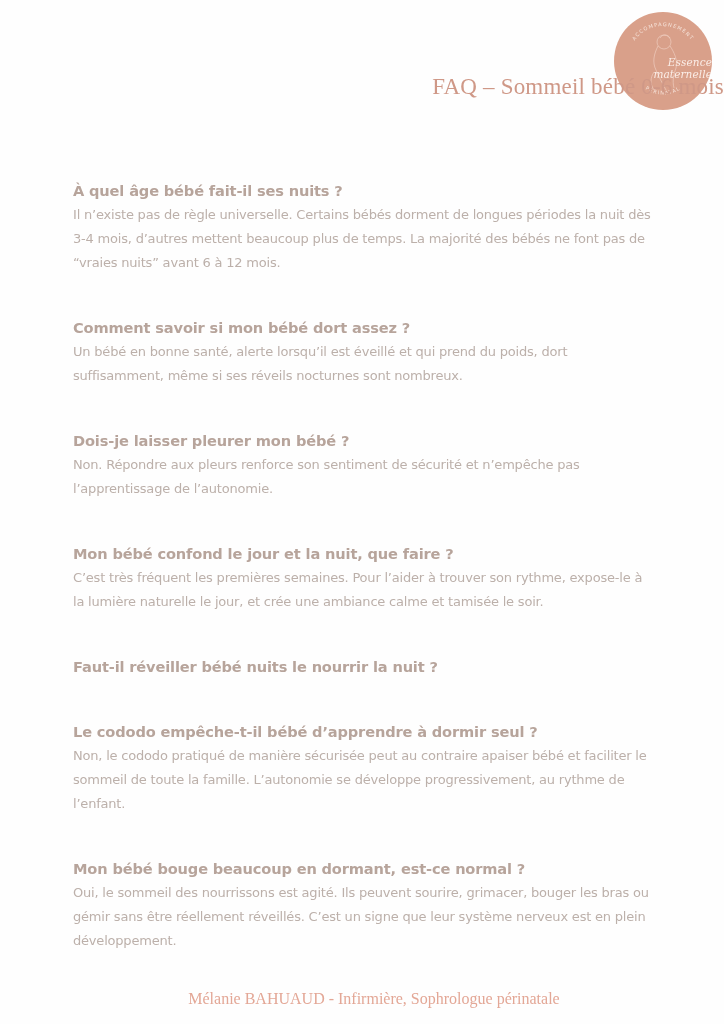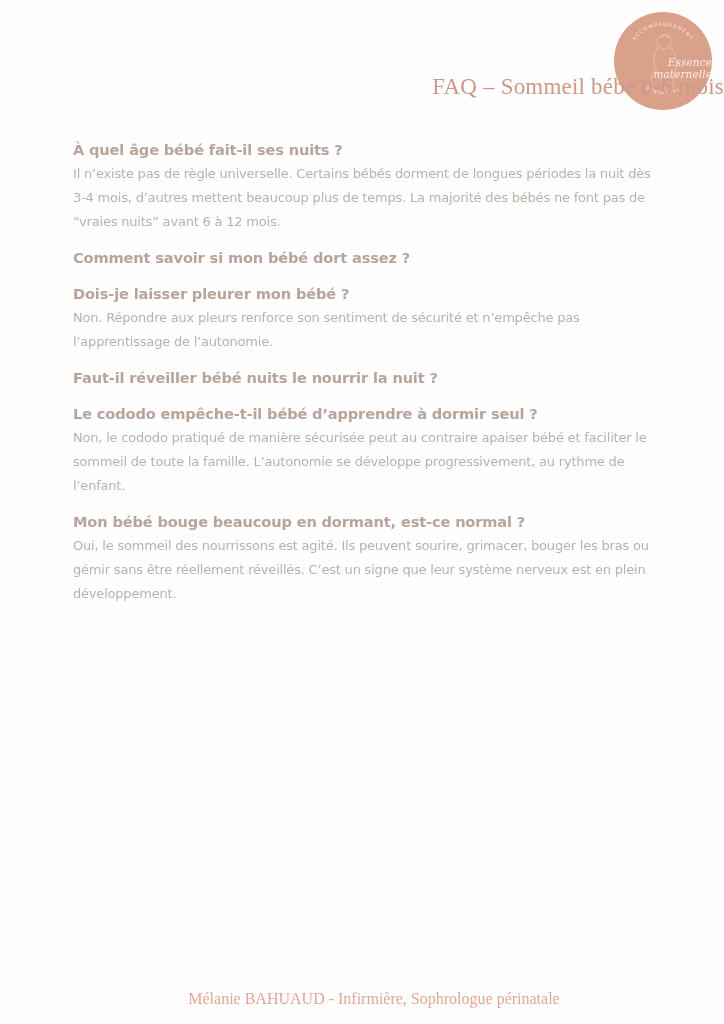--- a/index.html
+++ b/index.html
@@ -55,20 +55,21 @@
       letter-spacing: 0.2px;
     }
     .faq {
       position: absolute;
       left: 73px;
       top: 138px;
       width: 580px;
     }
     .faq-item {
       margin-bottom: 12px;
+      margin-top: 41px;
     }
     .question {
       font-family: "DejaVu Sans", sans-serif;
       font-weight: bold;
       font-size: 14.6px;
       line-height: 24px;
       color: #b7a49b;
       letter-spacing: -0.15px;
     }
     .answer {
@@ -120,24 +121,29 @@
 
   <div class="title">FAQ – Sommeil bébé 0-6 mois</div>
 
   <div class="faq">
     <div class="faq-item">
       <div class="question">À quel âge bébé fait-il ses nuits ?</div>
       <div class="answer">Il n’existe pas de règle universelle. Certains bébés dorment de longues périodes la nuit dès 3-4 mois, d’autres mettent beaucoup plus de temps. La majorité des bébés ne font pas de “vraies nuits” avant 6 à 12 mois.</div>
     </div>
     <div class="faq-item">
       <div class="question">Comment savoir si mon bébé dort assez ?</div>
+      <div class="answer">Un bébé en bonne santé, alerte lorsqu’il est éveillé et qui prend du poids, dort suffisamment, même si ses réveils nocturnes sont nombreux.</div>
     </div>
     <div class="faq-item">
       <div class="question">Dois-je laisser pleurer mon bébé ?</div>
       <div class="answer">Non. Répondre aux pleurs renforce son sentiment de sécurité et n’empêche pas l’apprentissage de l’autonomie.</div>
+    </div>
+    <div class="faq-item">
+      <div class="question">Mon bébé confond le jour et la nuit, que faire ?</div>
+      <div class="answer">C’est très fréquent les premières semaines. Pour l’aider à trouver son rythme, expose-le à la lumière naturelle le jour, et crée une ambiance calme et tamisée le soir.</div>
     </div>
     <div class="faq-item">
       <div class="question">Faut-il réveiller bébé nuits le nourrir la nuit ?</div>
     </div>
     <div class="faq-item">
       <div class="question">Le cododo empêche-t-il bébé d’apprendre à dormir seul ?</div>
       <div class="answer">Non, le cododo pratiqué de manière sécurisée peut au contraire apaiser bébé et faciliter le sommeil de toute la famille. L’autonomie se développe progressivement, au rythme de l’enfant.</div>
     </div>
     <div class="faq-item">
       <div class="question">Mon bébé bouge beaucoup en dormant, est-ce normal ?</div>

